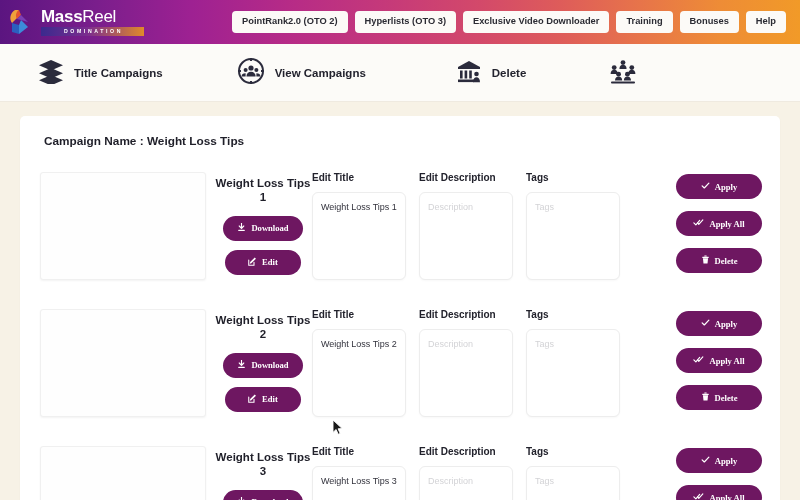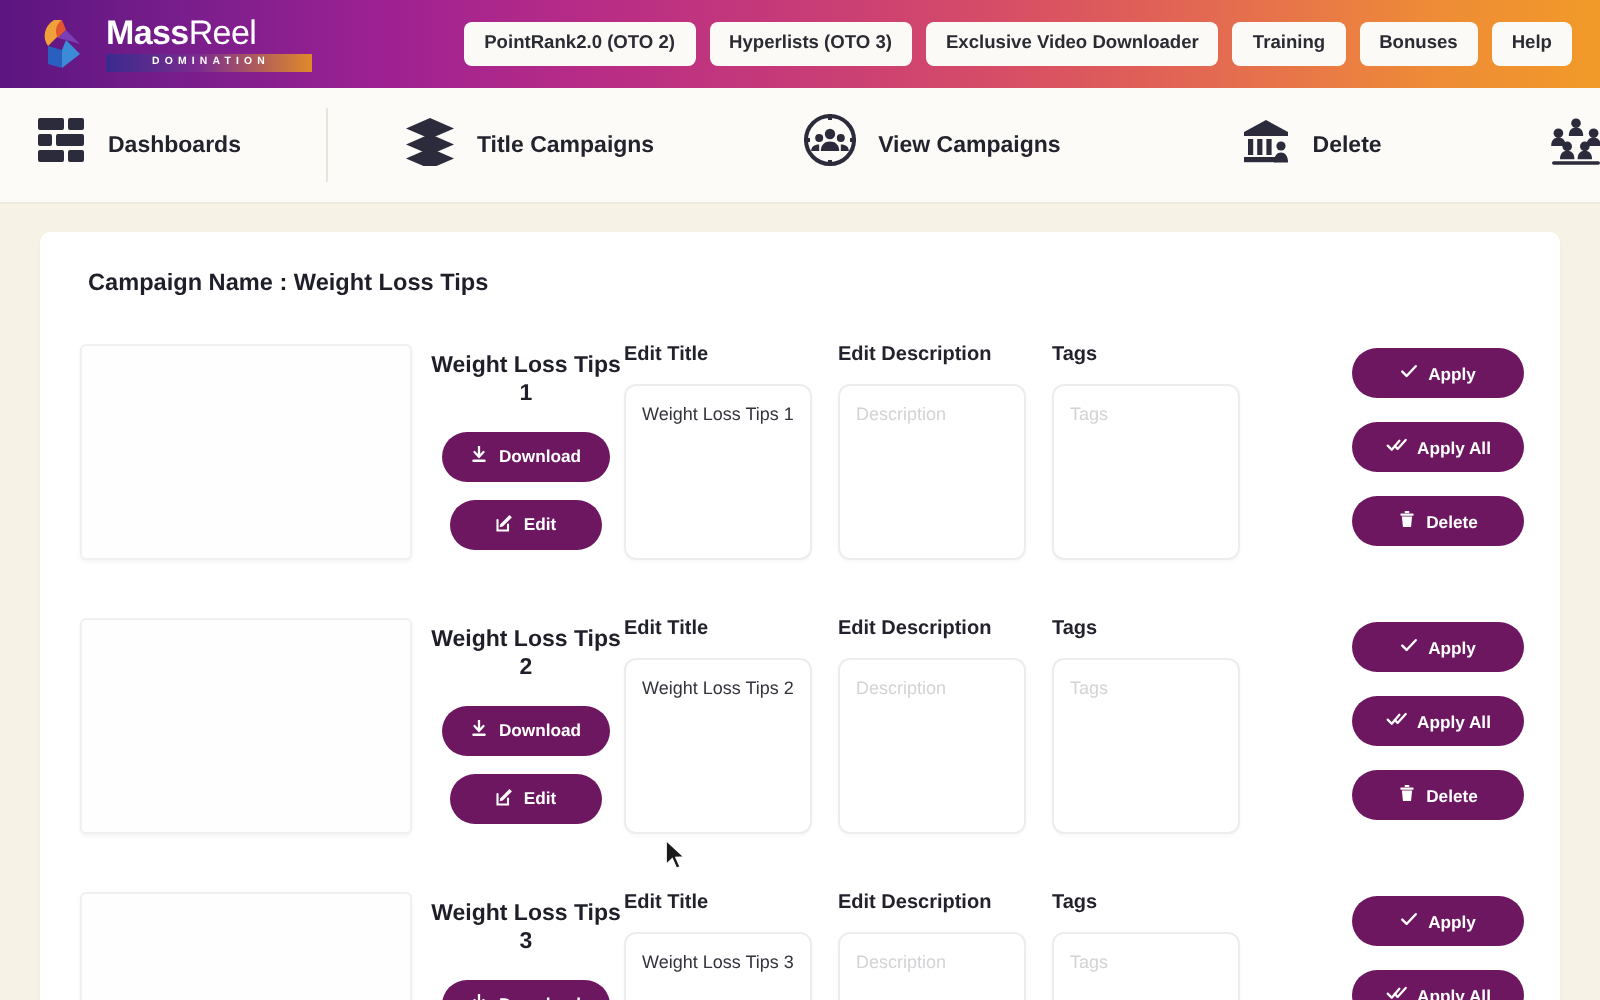--- a/index.html
+++ b/index.html
@@ -17,21 +17,21 @@
     background: linear-gradient(90deg,
         #5B1580 0%, #7A1E8C 12%, #9E2192 24%, #B62B87 36%,
         #C5397A 48%, #D3496A 60%, #DE5C5A 70%, #E7744A 80%,
         #EE8C36 90%, #F19A28 100%);
     display: flex;
     align-items: center;
     overflow: hidden;
   }
   .logo-wrap {
     display: flex; align-items: center;
-    padding-left: 20px; gap: 7px;
+    padding-left: 8px; gap: 7px;
     height: 100%;
   }
   .logo-mark { width: 26px; height: 28px; flex: none; }
   .logo-text { line-height: 1; }
   .logo-title { font-size: 17px; font-weight: bold; color: #ffffff; letter-spacing: -0.3px; }
   .logo-title .thin { font-weight: normal; }
   .logo-sub {
     margin-top: 2px;
     background: linear-gradient(90deg,#3B2A8E 0%, #7B2C8E 45%, #E08A2A 100%);
     color: #fff;
@@ -122,21 +122,21 @@
     font-size: 11.5px; font-weight: bold; color: #1F1F29;
     text-align: center; line-height: 1.25; margin-bottom: 11px;
   }
   .pill {
     background: #6E1761;
     color: #fff;
     border: none;
     border-radius: 18px;
     font-size: 8.6px;
     font-weight: bold;
-    font-family: Liberation Sans, sans-serif;
+    font-family: Liberation Serif, serif;
     padding: 0 14px;
     height: 25px;
     min-width: 76px;
     display: inline-flex; align-items: center; justify-content: center; gap: 5px;
     cursor: pointer;
     margin-bottom: 9px;
     white-space: nowrap;
   }
   .col-field { width: 107px; flex: none; margin-right: 0; }
   .field-label {
@@ -195,33 +195,20 @@
     <button class="topnav-btn">Hyperlists (OTO 3)</button>
     <button class="topnav-btn">Exclusive Video Downloader</button>
     <button class="topnav-btn">Training</button>
     <button class="topnav-btn">Bonuses</button>
     <button class="topnav-btn">Help</button>
   </div>
 </div>
 
 <div class="subnav">
 
-  <div class="subnav-item sep" style="padding-left:18px;padding-right:44px;">
-    <span class="ico">
-      <svg width="26" height="26" viewBox="0 0 26 26">
-        <rect x="1" y="2" width="13" height="6" rx="1" fill="#2B2B3C"></rect>
-        <rect x="16" y="2" width="8" height="6" rx="1" fill="#2B2B3C"></rect>
-        <rect x="1" y="10" width="7" height="6" rx="1" fill="#2B2B3C"></rect>
-        <rect x="10" y="10" width="14" height="6" rx="1" fill="#2B2B3C"></rect>
-        <rect x="1" y="18" width="13" height="6" rx="1" fill="#2B2B3C"></rect>
-        <rect x="16" y="18" width="8" height="6" rx="1" fill="#2B2B3C"></rect>
-      </svg>
-    </span>
-    <span class="subnav-label">Dashboards</span>
-  </div>
 
   <div class="subnav-item" style="padding-left:38px;padding-right:50px;">
     <span class="ico">
       <svg width="26" height="26" viewBox="0 0 26 26">
         <path d="M13 2 L25 7.2 L13 12.4 L1 7.2 Z" fill="#2B2B3C"></path>
         <path d="M13 10 L25 15.2 L13 20.4 L1 15.2 Z" fill="#2B2B3C"></path>
         <path d="M13 17 L25 22.2 L13 27.4 L1 22.2 Z" fill="#2B2B3C"></path>
       </svg>
     </span>
     <span class="subnav-label">Title Campaigns</span>

